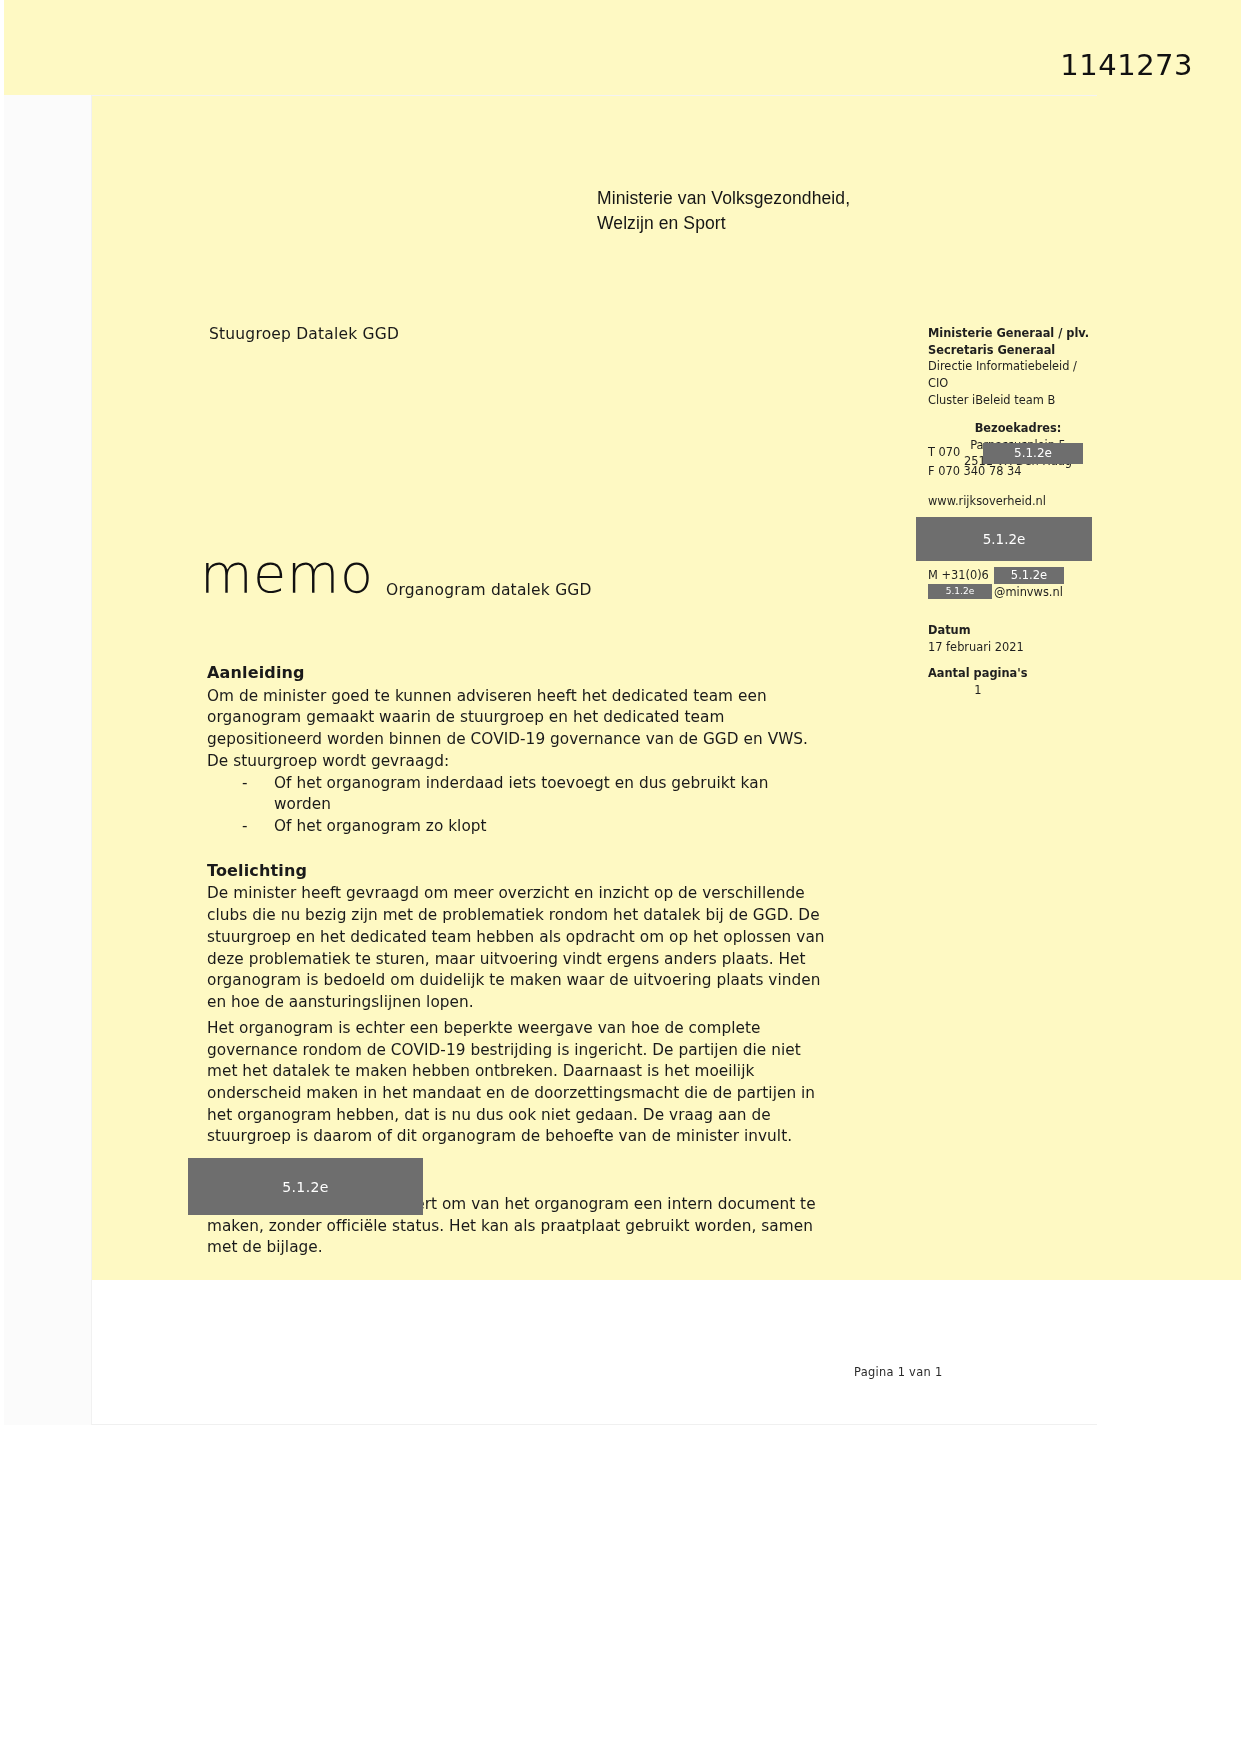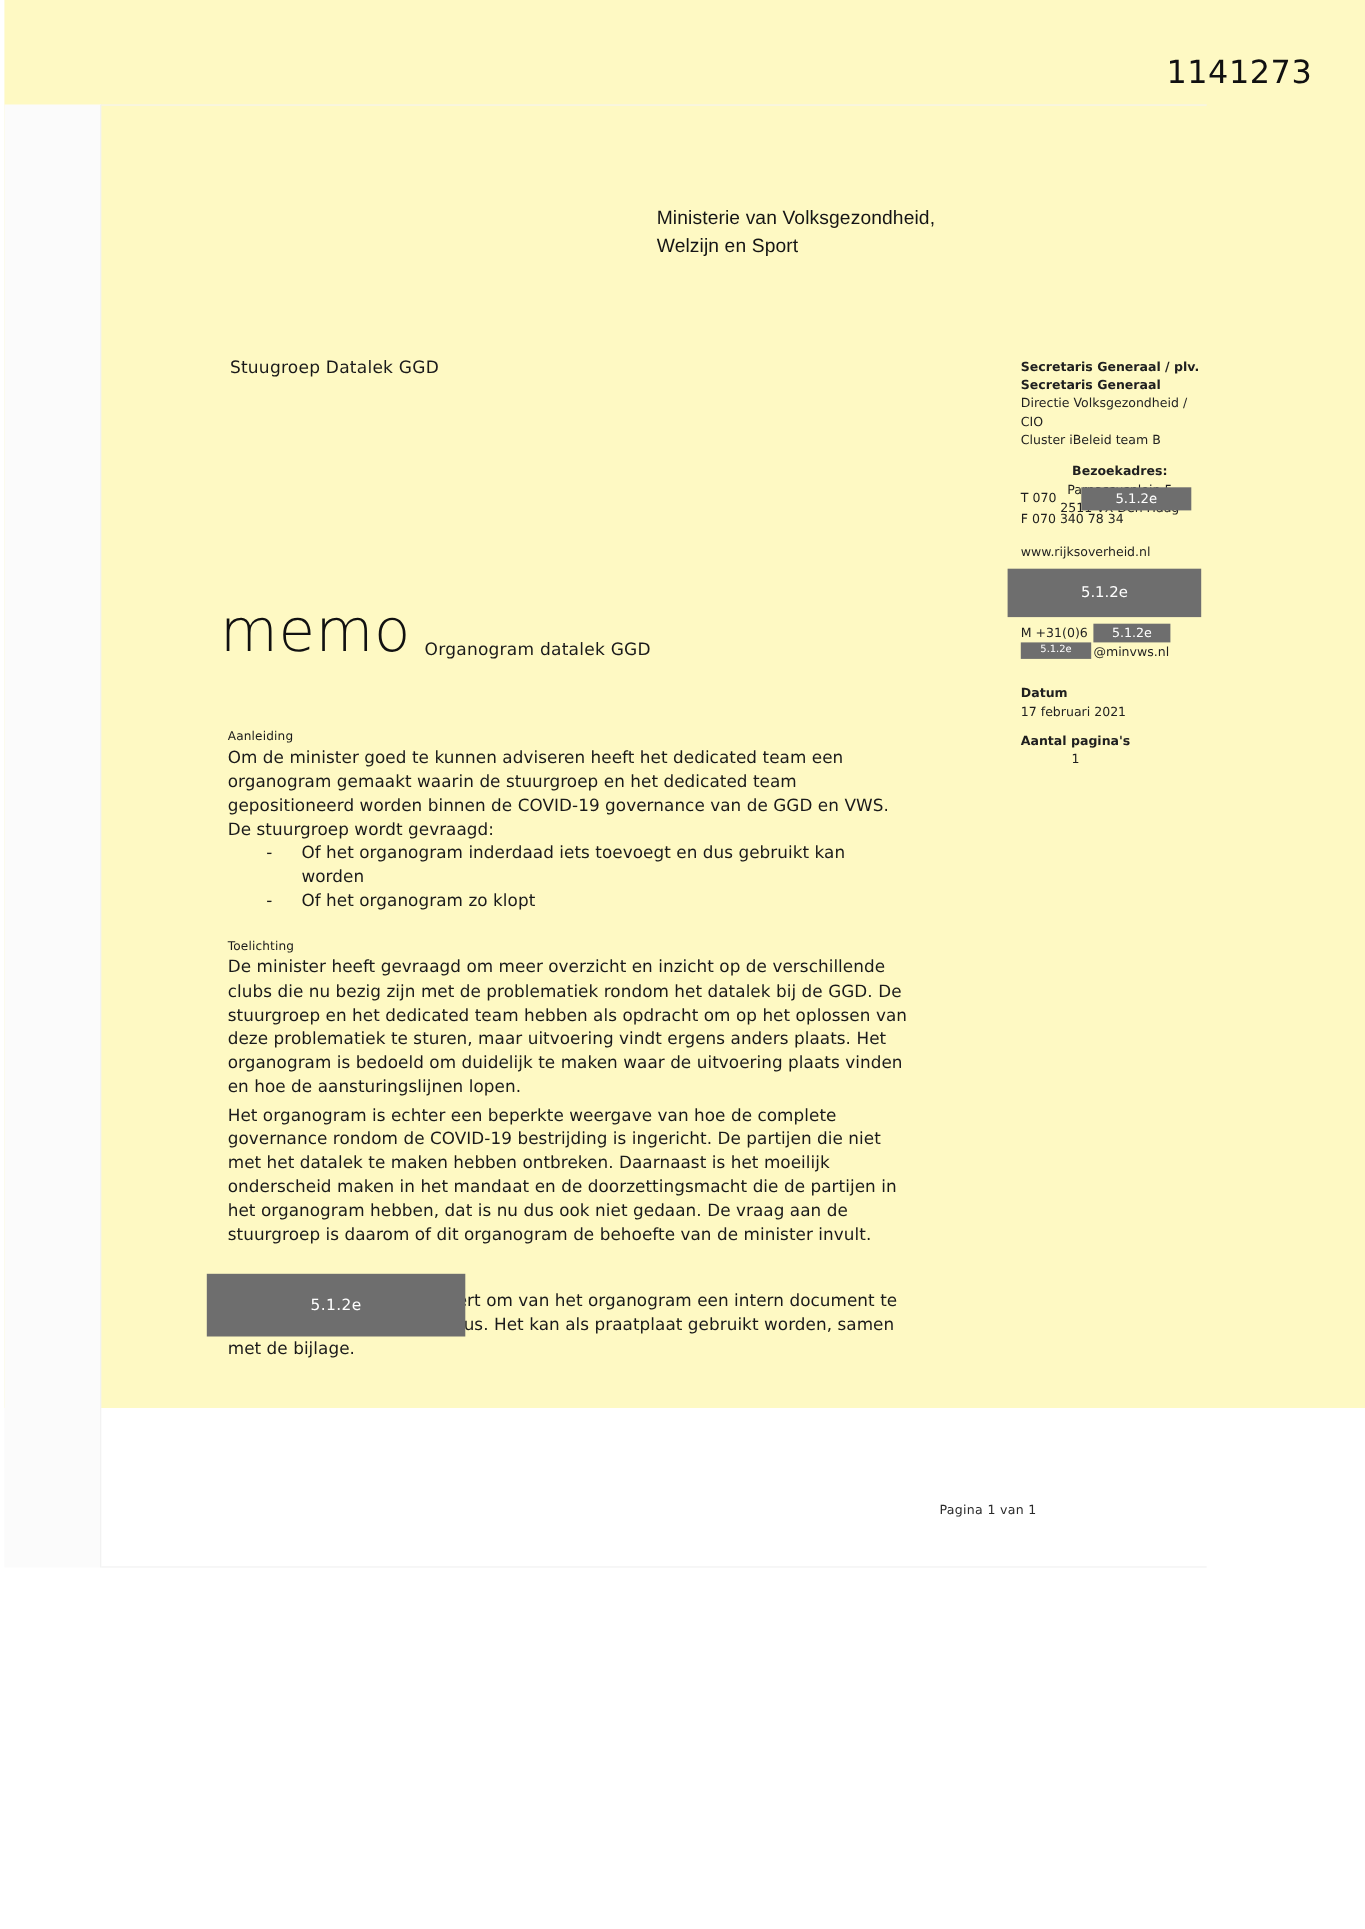--- a/index.html
+++ b/index.html
@@ -103,22 +103,22 @@
   #body-col {
     position: absolute;
     left: 203px;
     top: 662px;
     width: 620px;
     font-size: 15.3px;
     line-height: 1.42;
     color: #1a1a1a;
   }
   .sec-head {
-    font-weight: normal;
-    font-size: 11px;
+    font-weight: bold;
+    font-size: 16px;
     margin: 0 0 1px 0;
     letter-spacing: 0.15px;
   }
   .para {
     margin: 0;
     letter-spacing: 0.05px;
   }
   .para + .sec-head { margin-top: 22px; }
   .para.spaced { margin-top: 4px; }
   ul.dashlist {
@@ -286,23 +286,23 @@
 
     <div class="sec-head" style="margin-top:22px;">Advies</div>
     <p class="para">Het dedicated team adviseert om van het organogram een intern document te maken, zonder officiële status. Het kan als praatplaat gebruikt worden, samen met de bijlage.</p>
   </div>
 
   <div id="redaction-signature" class="redaction">5.1.2e</div>
 
   <div id="info-col">
 
     <div class="block">
-      <div class="bold">Secretaris Generaal / plv.</div>
+      <div class="bold">Ministerie Generaal / plv.</div>
       <div class="bold">Secretaris Generaal</div>
-      <div>Directie Volksgezondheid /</div>
+      <div>Directie Informatiebeleid /</div>
       <div>CIO</div>
       <div>Cluster iBeleid team B</div>
     </div>
 
     <div class="block tight">
       <div class="bold">Bezoekadres:</div>
       <div>Parnassusplein 5</div>
       <div>2511 VX  Den Haag</div>
     </div>
 

